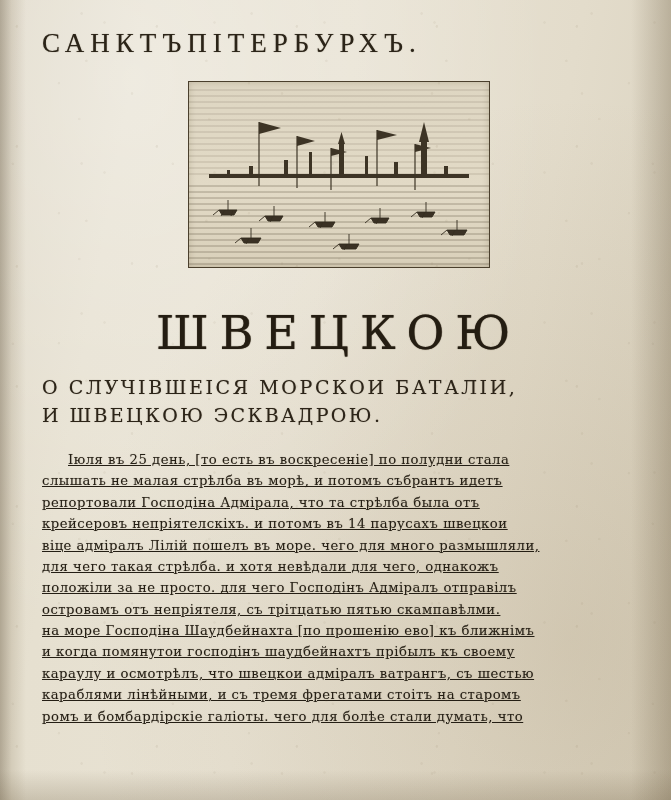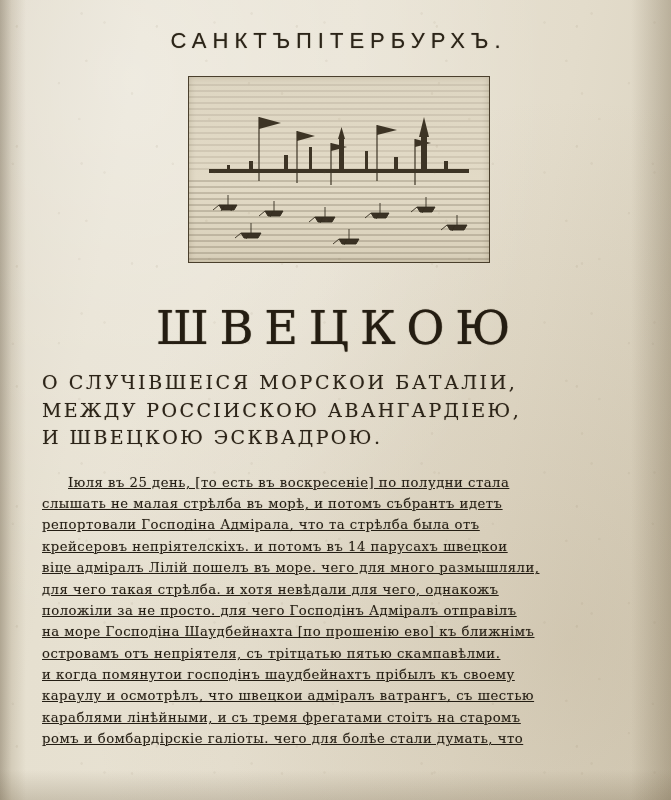--- a/index.html
+++ b/index.html
@@ -66,24 +66,23 @@
     pointer-events: none;
   }
 
   .content {
     position: relative;
     padding: 0 36px 0 42px;
   }
 
   
   .place-title {
-    text-align: center;
     margin-top: 28px;
-    font-family: Liberation Sans, sans-serif;
-    font-size: 22px;
+    font-family: Liberation Serif, serif;
+    font-size: 27px;
     letter-spacing: 6px;
     color: #2b2418;
     text-shadow: 0 0 1px rgba(60,48,30,0.55);
     white-space: nowrap;
   }
 
   
   .engraving-wrap {
     display: flex;
     justify-content: center;
@@ -269,35 +268,34 @@
             </g>
           </g>
         </svg>
       </div>
     </div>
 
     <div class="relation-title">ШВЕЦКОЮ</div>
 
     <div class="subtitle">
       <div>О СЛУЧІВШЕІСЯ МОРСКОИ БАТАЛІИ,</div>
-      <div class="l2">МЕЖДУ РОССІИСКОЮ АВАНГАРДІЕЮ,</div>
       <div class="l3">И ШВЕЦКОЮ ЭСКВАДРОЮ.</div>
     </div>
 
     <div class="body-text">
       <p>
         <span class="line"><span class="indent"></span><span>Іюля въ 25 день, [то есть въ воскресеніе] по полудни стала</span></span>
         <span class="line">слышать не малая стрѣлба въ морѣ, и потомъ събрантъ идетъ</span>
         <span class="line">репортовали Господіна Адмірала, что та стрѣлба была отъ</span>
         <span class="line">крейсеровъ непріятелскіхъ. и потомъ въ 14 парусахъ швецкои</span>
         <span class="line">віце адміралъ Лілій пошелъ въ море. чего для много размышляли,</span>
         <span class="line">для чего такая стрѣлба. и хотя невѣдали для чего, однакожъ</span>
         <span class="line">положіли за не просто. для чего Господінъ Адміралъ отправілъ</span>
+        <span class="line">островамъ отъ непріятеля, съ трітцатью пятью скампавѣлми.</span>
         <span class="line">на море Господіна Шаудбейнахта [по прошенію ево] къ ближнімъ</span>
-        <span class="line">островамъ отъ непріятеля, съ трітцатью пятью скампавѣлми.</span>
         <span class="line">и когда помянутои господінъ шаудбейнахтъ прібылъ къ своему</span>
         <span class="line">караулу и осмотрѣлъ, что швецкои адміралъ ватрангъ, съ шестью</span>
         <span class="line">караблями лінѣйными, и съ тремя фрегатами стоітъ на старомъ</span>
         <span class="line">ромъ и бомбардірскіе галіоты. чего для болѣе стали думать, что</span>
       </p>
     </div>
 
   </div>
 
   <div class="grain"></div>

